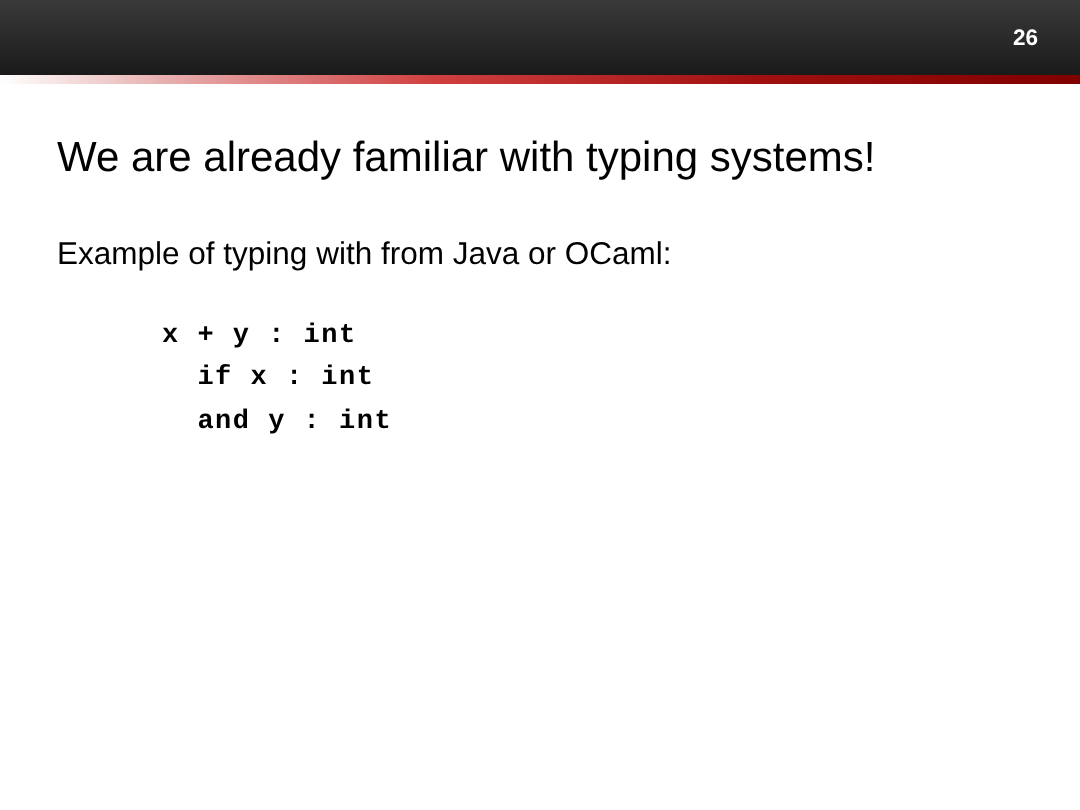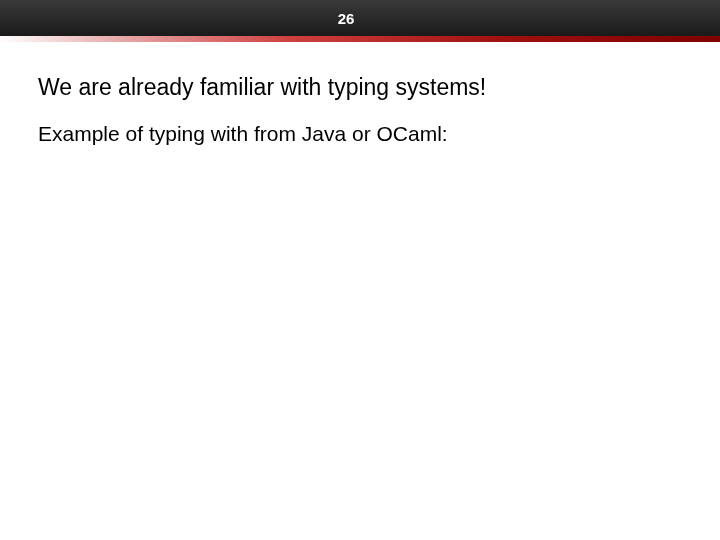--- a/index.html
+++ b/index.html
@@ -9,47 +9,47 @@
     }
     body {
       width: 720px;
       height: 540px;
       background: #ffffff;
       font-family: Arial, Helvetica, sans-serif;
       overflow: hidden;
     }
     .header-bar {
       width: 100%;
-      height: 36px;
+      height: 50px;
       background: linear-gradient(to bottom, #3a3a3a 0%, #2a2a2a 50%, #1a1a1a 100%);
       position: relative;
       padding-right: 28px;
       display: flex;
-      justify-content: center;
+      justify-content: flex-end;
       align-items: center;
     }
     .page-number {
       color: #ffffff;
       font-size: 15px;
       font-weight: bold;
     }
     .red-bar {
       width: 100%;
       height: 6px;
       background: linear-gradient(to right, #ffffff 0%, #e8b0b0 15%, #d04040 40%, #a01010 70%, #800000 100%);
     }
     .content {
       padding: 32px 38px;
     }
     .title {
-      font-size: 23px;
+      font-size: 28px;
       font-weight: 400;
       color: #000000;
       line-height: 1.2;
-      margin-bottom: 20px;
+      margin-bottom: 36px;
     }
     .subtitle {
       font-size: 21px;
       font-weight: 400;
       color: #000000;
       margin-bottom: 28px;
     }
     .code-block {
       font-family: "Courier New", Courier, monospace;
       font-size: 18px;
@@ -65,13 +65,16 @@
 <body>
 
 <div class="header-bar">
   <span class="page-number">26</span>
 </div>
 <div class="red-bar"></div>
 
 <div class="content">
   <h1 class="title">We are already familiar with typing systems!</h1>
   <p class="subtitle">Example of typing with from Java or OCaml:</p>
+  <div class="code-block">x + y : int
+  if x : int
+  and y : int</div>
 </div>
 
 </body></html>

